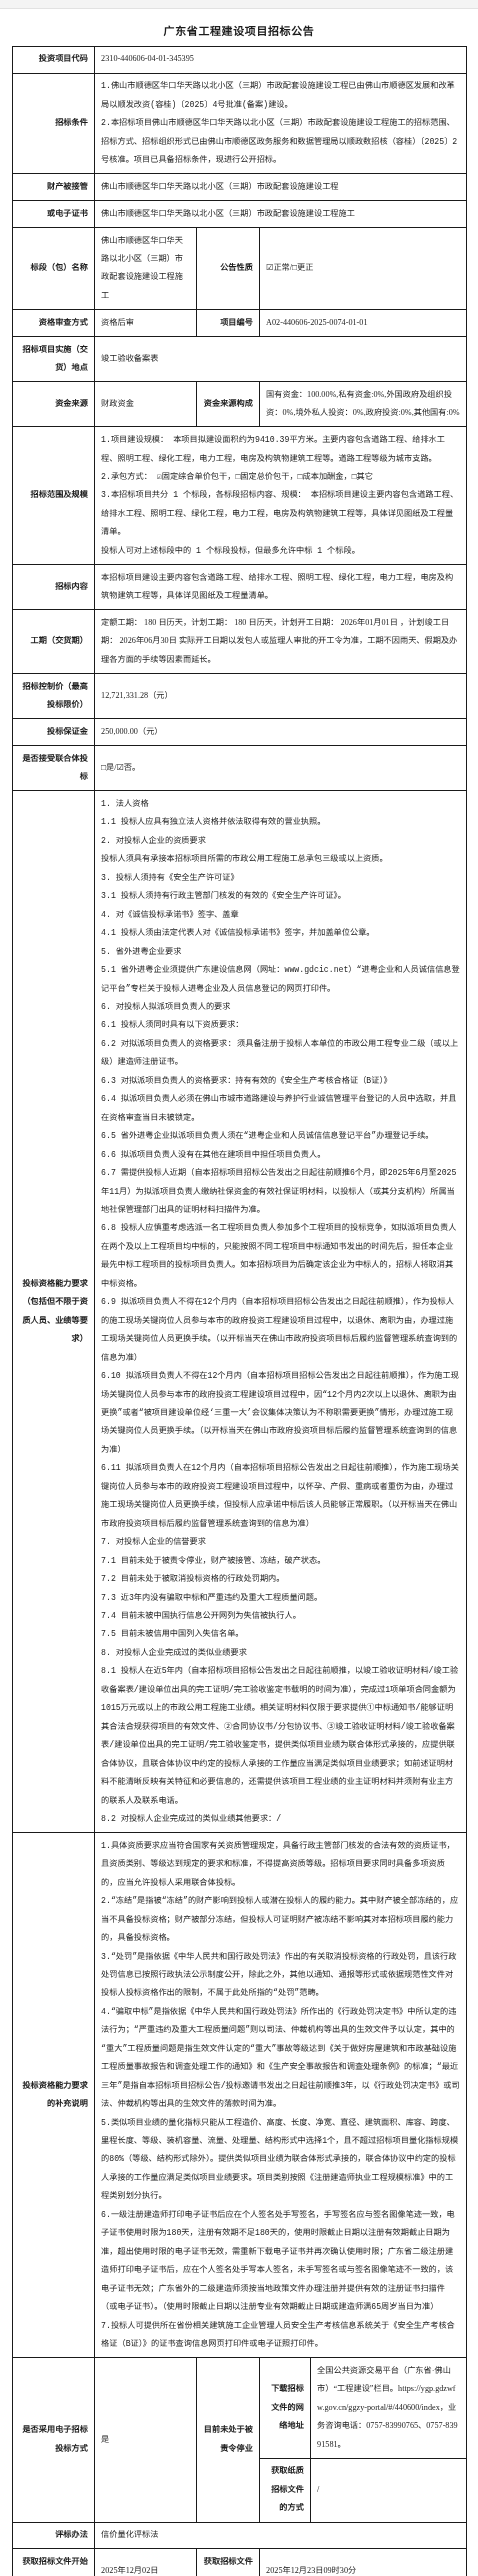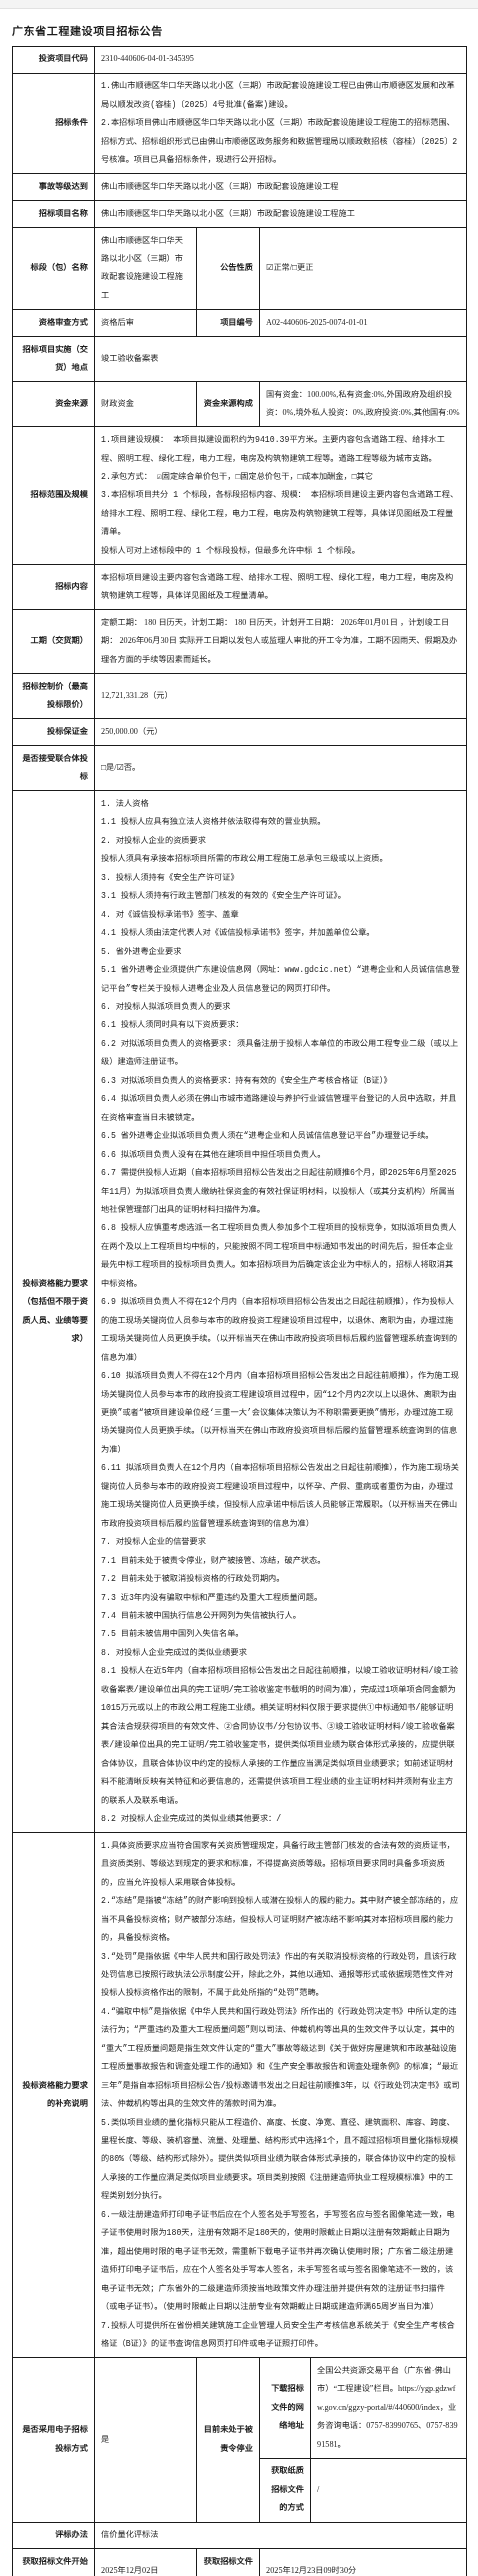--- a/index.html
+++ b/index.html
@@ -1,19 +1,19 @@
 <!DOCTYPE html>
 <html lang="zh-CN" style="font-size:9.8px"><head>
 <meta charset="utf-8">
 <style>
   html,body{margin:0;padding:0;background:#ffffff;}
   body{font-family:"Liberation Serif","DejaVu Serif",serif;color:#1c1c1c;}
   .topbar{height:8px;background:#f4f4f4;border-bottom:0.6px solid #e2e2e2;}
   .page{width:454px;margin:0 auto;}
-  h1.doc-title{font-size:11px;font-weight:bold;margin:13.4px 0 7.3px 0;letter-spacing:0.6px;font-family:Liberation Mono, monospace;}
+  h1.doc-title{font-size:11px;font-weight:bold;text-align:center;margin:13.4px 0 7.3px 0;letter-spacing:0.6px;font-family:Liberation Mono, monospace;}
   table.doc{width:454px;border-collapse:collapse;table-layout:fixed;margin-bottom:18.3px;}
   table.doc td{border:0.6px solid #1a1a1a;padding:3.7px 6.1px;font-size:8.2px;line-height:2.25;vertical-align:middle;word-break:break-all;overflow-wrap:anywhere;}
   td.lab{font-weight:bold;text-align:right;padding:3.7px 3.7px;line-height:2.0;}
   td.ctr{text-align:left;}
   td.pre{white-space:pre-line;text-align:left;font-family:Liberation Mono, monospace;}
   td.tall{padding-top:8.5px;padding-bottom:8.5px;}
 </style>
 </head>
 <body>
 
@@ -37,26 +37,26 @@
       <td colspan="4">2310-440606-04-01-345395</td>
     </tr>
 
     <tr>
       <td class="lab">招标条件</td>
       <td colspan="4" class="pre">1.佛山市顺德区华口华天路以北小区（三期）市政配套设施建设工程已由佛山市顺德区发展和改革局以顺发改资(容桂)〔2025〕4号批准(备案)建设。
 2.本招标项目佛山市顺德区华口华天路以北小区（三期）市政配套设施建设工程施工的招标范围、招标方式、招标组织形式已由佛山市顺德区政务服务和数据管理局以顺政数招核（容桂）〔2025〕2号核准。项目已具备招标条件，现进行公开招标。</td>
     </tr>
 
     <tr>
-      <td class="lab">事故等级达到</td>
+      <td class="lab">财产被接管</td>
       <td colspan="4">佛山市顺德区华口华天路以北小区（三期）市政配套设施建设工程</td>
     </tr>
 
     <tr>
-      <td class="lab">招标项目名称</td>
+      <td class="lab">或电子证书</td>
       <td colspan="4">佛山市顺德区华口华天路以北小区（三期）市政配套设施建设工程施工</td>
     </tr>
 
     <tr>
       <td class="lab tall">标段（包）名称</td>
       <td class="tall">佛山市顺德区华口华天路以北小区（三期）市政配套设施建设工程施工</td>
       <td class="lab">公告性质</td>
       <td colspan="2" class="ctr">☑正常/□更正</td>
     </tr>
 

